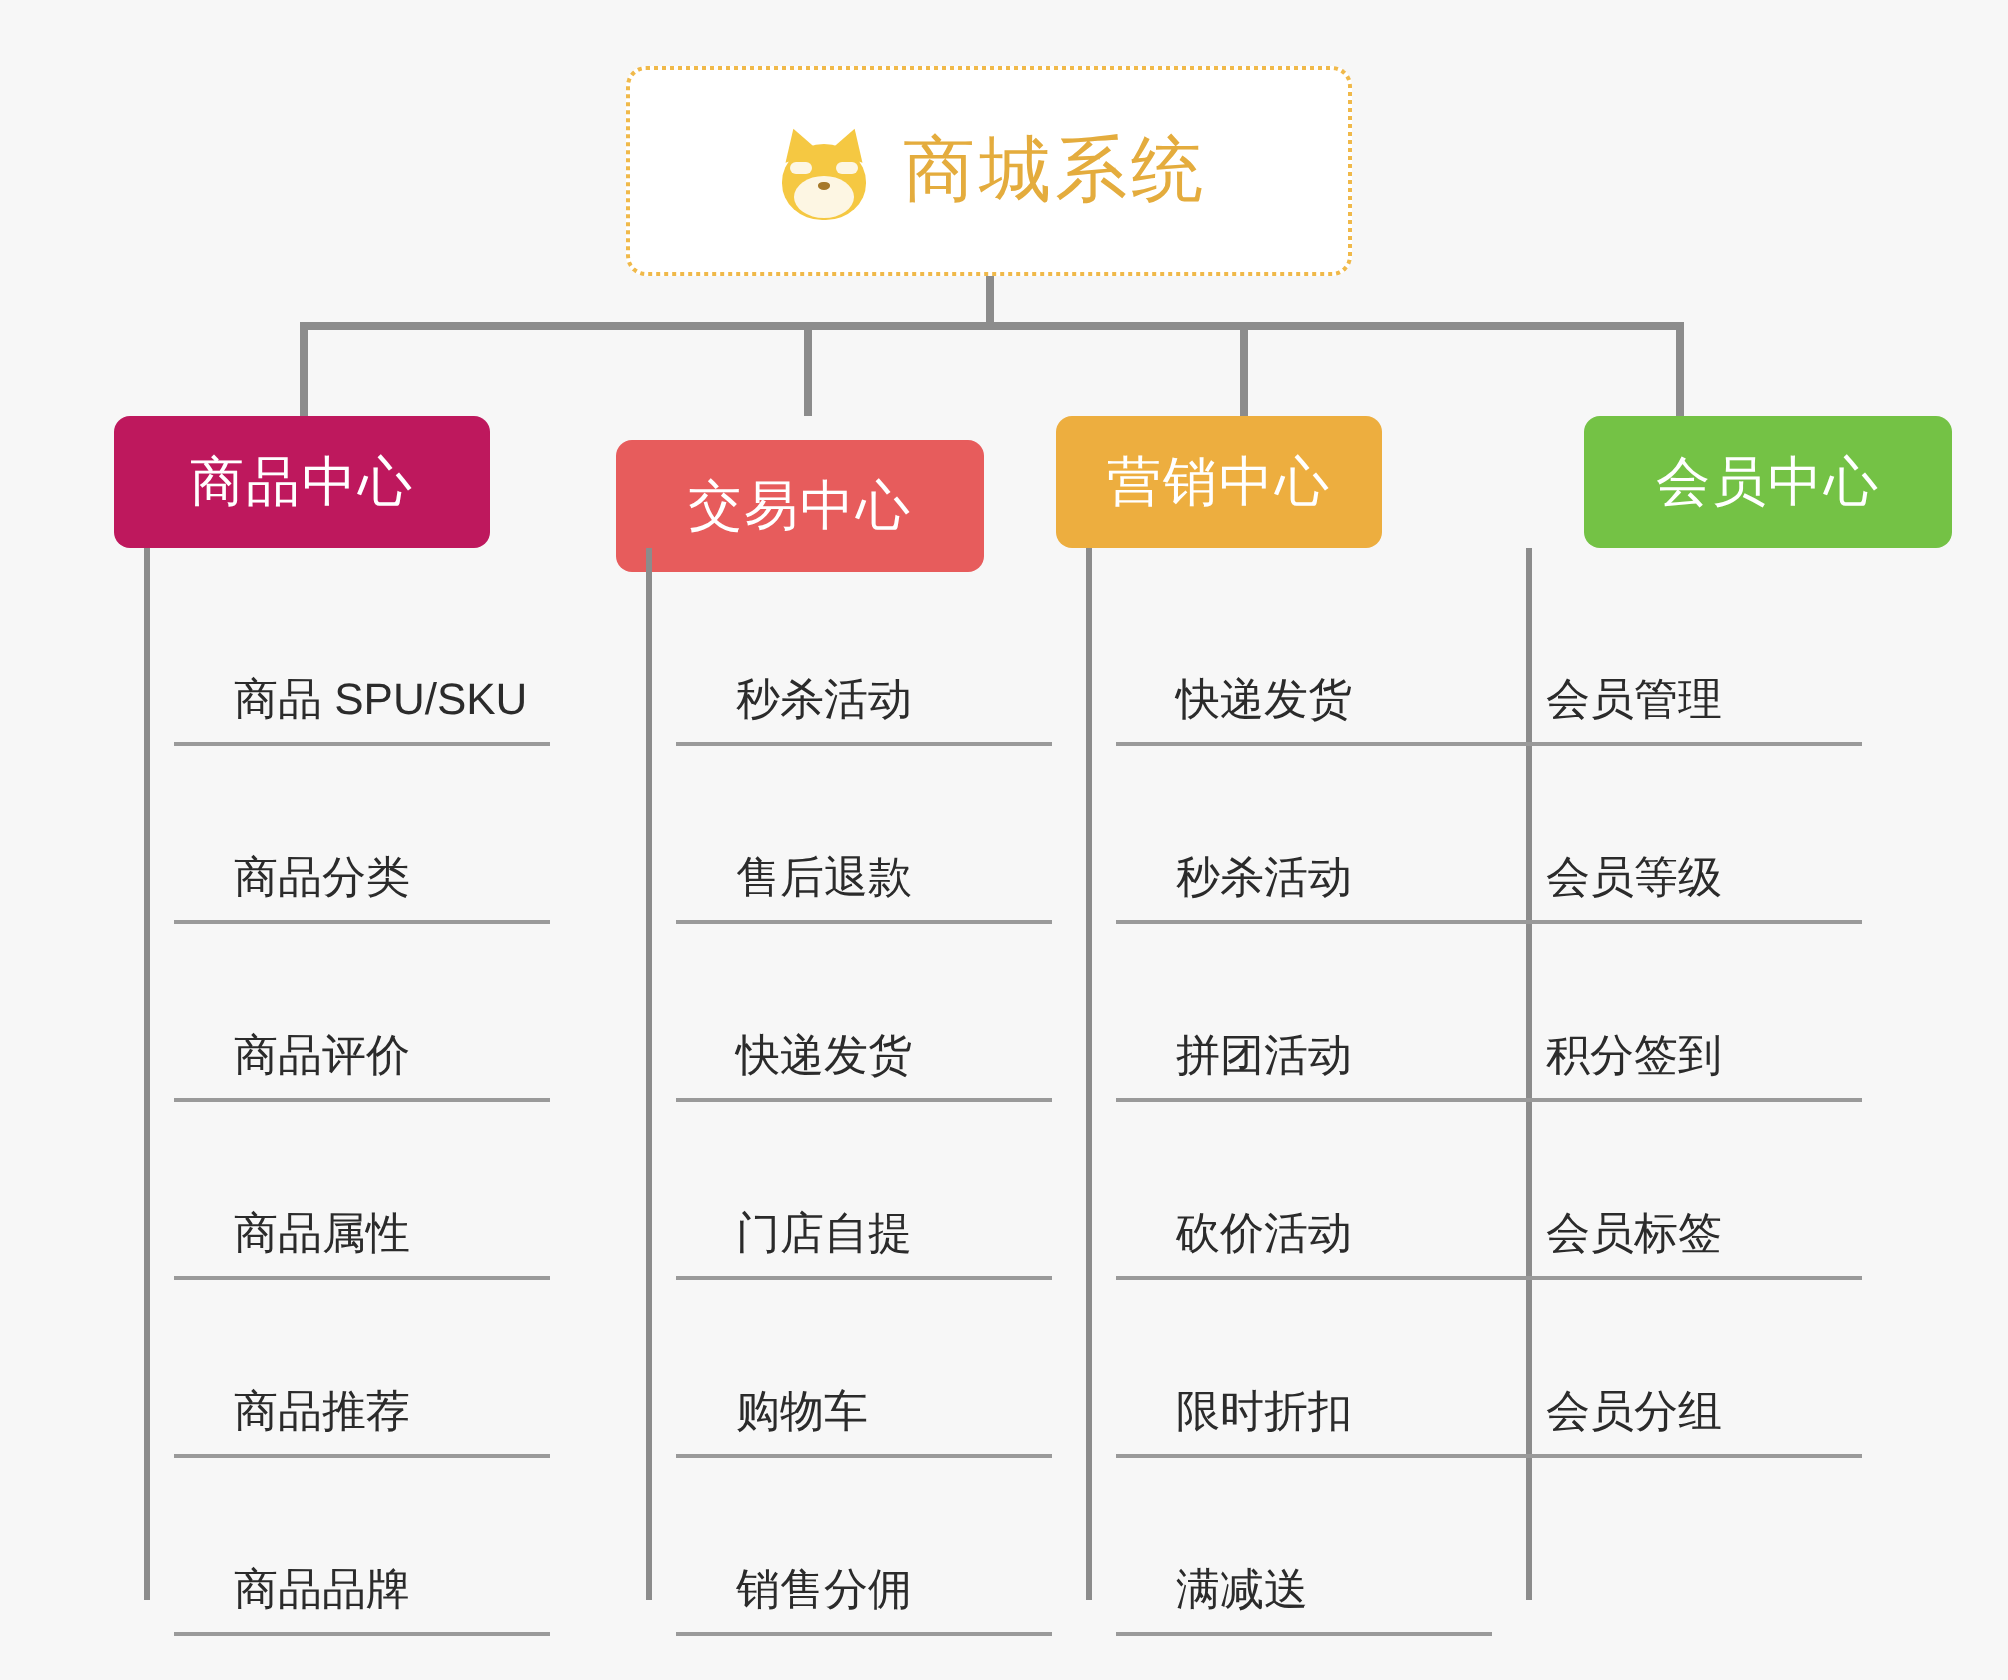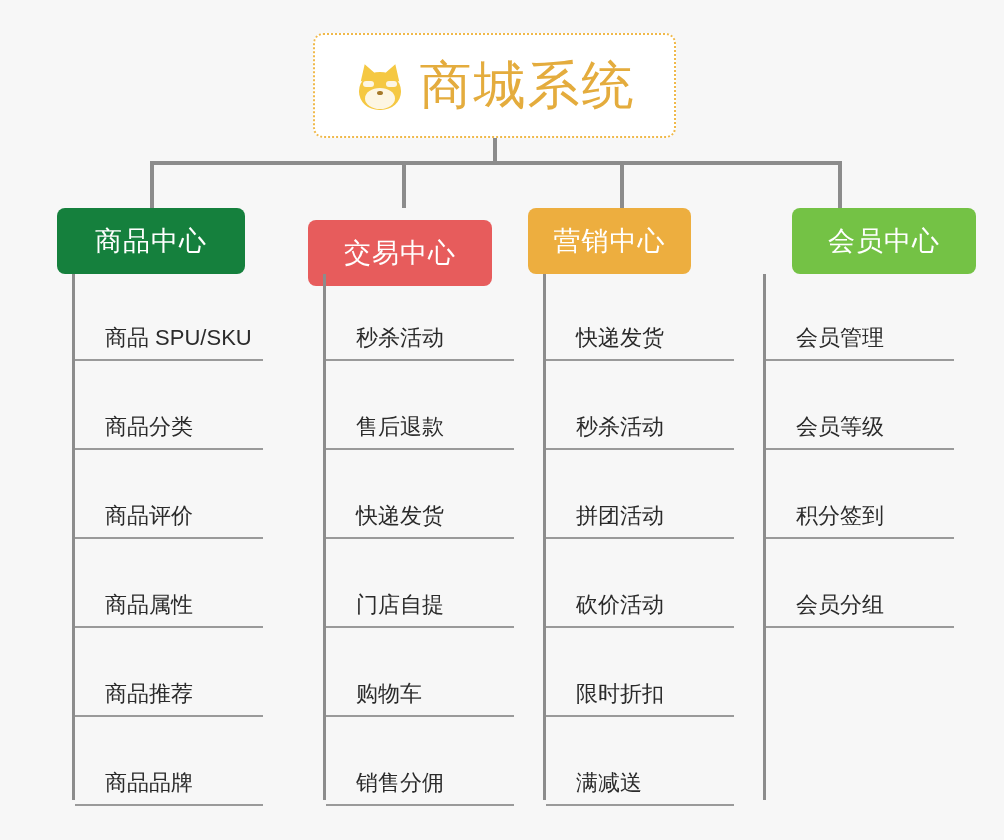--- a/index.html
+++ b/index.html
@@ -39,21 +39,21 @@
   }
   .title-emoji {
     font-size: 42px;
     line-height: 1;
     display: block;
     width: 52px;
     height: 52px;
     position: relative;
   }
   .title-text {
-    font-size: 52px;
+    font-size: 36px;
     color: #e4ac3d;
     letter-spacing: 2px;
     white-space: nowrap;
   }
 
   
   .dog {
     position: absolute;
     left: 2px;
     top: 4px;
@@ -143,21 +143,21 @@
     height: 66px;
     border-radius: 8px;
     display: flex;
     align-items: center;
     justify-content: center;
     color: #ffffff;
     font-size: 27px;
     letter-spacing: 1px;
     white-space: nowrap;
   }
-  .column.c0 .cat-box { width: 188px; background: #15803d; }
+  .column.c0 .cat-box { width: 188px; background: #be185d; }
   .column.c1 .cat-box { width: 184px; background: #e75c5c; margin-top: 12px; }
   .column.c2 .cat-box { width: 163px; background: #edae3f; }
   .column.c3 .cat-box { width: 184px; background: #74c245; }
 
   
   .spine {
     position: absolute;
     top: 274px;
     width: 3px;
     background: #8c8c8c;
@@ -165,27 +165,27 @@
   }
   .spine.c0 { left: 72px; }
   .spine.c1 { left: 323px; }
   .spine.c2 { left: 543px; }
   .spine.c3 { left: 763px; }
 
   .leaf-list {
     position: absolute;
     top: 274px;
     list-style: none;
-    margin: 0;
+    margin: 12px;
     padding: 0;
   }
   .leaf-list.c0 { left: 75px; }
   .leaf-list.c1 { left: 326px; }
   .leaf-list.c2 { left: 546px; }
-  .leaf-list.c3 { left: 766px; }
+  .leaf-list.c3 { left: 731px; }
 
   .leaf {
     height: 89px;
     display: flex;
     align-items: flex-end;
     padding: 0 0 2px 30px;
     box-sizing: border-box;
   }
   .leaf-inner {
     display: inline-block;
@@ -309,17 +309,20 @@
     <li class="leaf">
         <span class="leaf-inner">会员管理</span>
       </li>
     <li class="leaf">
         <span class="leaf-inner">会员等级</span>
       </li>
     <li class="leaf">
         <span class="leaf-inner">积分签到</span>
       </li>
     <li class="leaf">
+        <span class="leaf-inner">会员标签</span>
+      </li>
+    <li class="leaf">
         <span class="leaf-inner">会员分组</span>
       </li>
   </ul>
 
 </div>
 
 </body></html>

